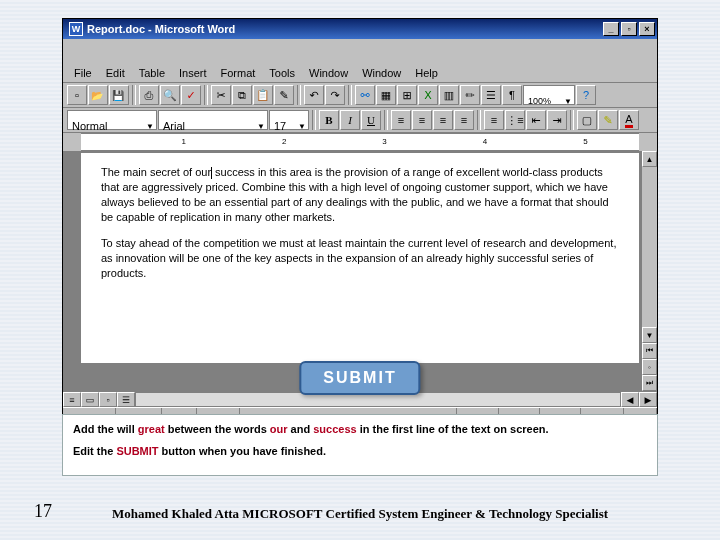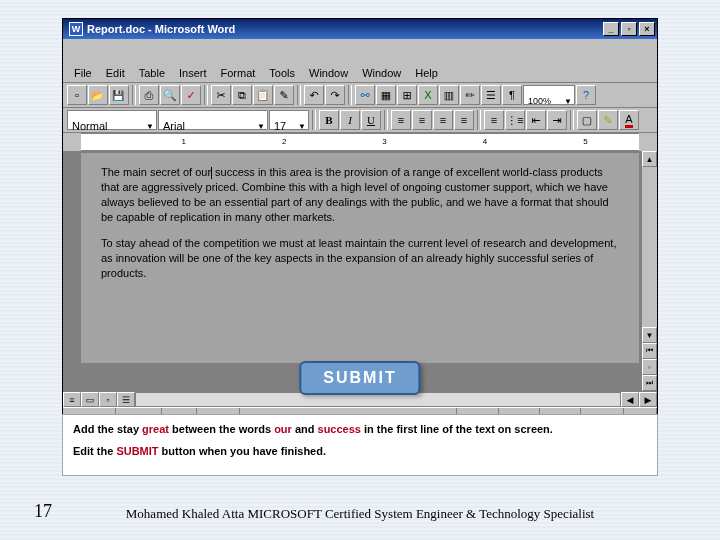--- a/index.html
+++ b/index.html
@@ -20,42 +20,42 @@
 .tbtn.raise { border-top-color: #fff; border-left-color: #fff; border-right-color: #808080; border-bottom-color: #808080; }
 .tsep { width: 4px; height: 20px; border-left: 1px solid #808080; border-right: 1px solid #fff; margin: 0 2px; }
 .tsel { height: 20px; background: #fff; border: 1px solid #808080; display: flex; align-items: center; font-size: 11px; padding: 12px 2px 0 4px; }
 .tsel .dd { margin-left: auto; font-size: 8px; padding-left: 4px; }
 
 .ruler { height: 18px; background: #fff; border-top: 1px solid #808080; border-bottom: 1px solid #808080; font-size: 8px; position: relative; margin: 0 18px; }
 .ruler .mk { position: absolute; top: 3px; color: #000; }
 
 .docwrap { background: #808080; padding: 0; display: flex; }
 .docscroll { flex: 1; }
-.docpage { background: #a3a3a3; margin: 2px 2px 18px 18px; min-height: 210px; padding: 12px 20px 60px 20px; font-family: Arial, sans-serif; font-size: 11px; color: #000; line-height: 1.35; position: relative; }
+.docpage { background: #ffffff; margin: 2px 2px 18px 18px; min-height: 210px; padding: 12px 20px 60px 20px; font-family: Arial, sans-serif; font-size: 11px; color: #000; line-height: 1.35; position: relative; }
 .vscroll { width: 16px; background: #c0c0c0; border-left: 1px solid #808080; }
 .vscroll .arr { height: 16px; border: 1px solid #808080; border-top-color: #fff; border-left-color: #fff; display: flex; align-items: center; justify-content: center; font-size: 8px; }
 .docpage p { margin-bottom: 12px; }
 .cursor { border-left: 1px solid #000; display: inline-block; height: 12px; vertical-align: middle; }
 
 .hscrollrow { display: flex; height: 16px; background: #c0c0c0; border-top: 1px solid #808080; }
 .viewbtn { width: 18px; border: 1px solid #808080; border-top-color: #fff; border-left-color: #fff; display: flex; align-items: center; justify-content: center; font-size: 9px; }
 .hscroll { flex: 1; background: #dcdcdc; border: 1px solid #808080; }
 
 .statusbar { height: 28px; background: #c0c0c0; border-top: 1px solid #fff; display: flex; align-items: center; font-size: 10px; gap: 0; }
 .statusbar .cell { padding: 0 10px; border-right: 1px solid #808080; height: 100%; display: flex; align-items: center; }
 .statusbar .ghost { color: #808080; text-align: right; }
 
 .submit { position: absolute; left: 50%; transform: translateX(-50%); bottom: -4px; z-index: 5; }
 .submit button { background: #6f9dce; border: 2px solid #2f5b91; border-radius: 6px; color: #fff; font-weight: bold; font-size: 16px; letter-spacing: 2px; padding: 6px 22px; font-family: Arial; box-shadow: 2px 2px 4px rgba(0,0,0,.3); }
 
 .instr { position: absolute; top: 414px; left: 62px; width: 596px; background: #fff; border: 1px solid #9aa; padding: 8px 10px; font-family: Verdana, Arial; font-size: 11px; }
 .instr .hl { color: #b00020; font-weight: bold; }
 .instr p { margin-bottom: 10px; }
 
-.footer { position: absolute; bottom: 18px; left: 0; width: 100%; text-align: center; font-family: "Times New Roman", serif; font-size: 13px; color: #000; }
+.footer { position: absolute; bottom: 18px; left: 0; width: 100%; text-align: center; font-family: "Times New Roman", serif; font-size: 13px; color: #000; font-weight: bold; }
 .pagenum { position: absolute; bottom: 18px; left: 34px; font-family: "Times New Roman", serif; font-size: 18px; }
 
 .ico-new::before { content: "▫"; }
 .ico-open::before { content: "📂"; font-size: 10px; }
 .ico-save::before { content: "💾"; font-size: 10px; }
 .ico-print::before { content: "⎙"; }
 .ico-copy::before { content: "⧉"; }
 .ico-b { font-weight: bold; font-family: "Times New Roman"; }
 .ico-i { font-style: italic; font-family: "Times New Roman"; }
 .ico-u { text-decoration: underline; font-family: "Times New Roman"; }
@@ -210,21 +210,21 @@
       <div class="cell ghost">TRK</div>
       <div class="cell ghost">EXT</div>
       <div class="cell ghost">OVR</div>
       <div class="cell">📖</div>
     </div>
 
   </div>
 
   <div class="instr">
     <p>
-      <b><span>Add the stay </span></b><span class="hl">great</span><b><span> between the words </span></b><span class="hl">our</span><b><span> and </span></b><span class="hl">success</span><b><span> in the first line of the text on screen.</span></b>
+      <b><span>Add the will </span></b><span class="hl">great</span><b><span> between the words </span></b><span class="hl">our</span><b><span> and </span></b><span class="hl">success</span><b><span> in the first line of the text on screen.</span></b>
     </p>
     <p>
       <b><span>Edit the </span></b><span class="hl">SUBMIT</span><b><span> button when you have finished.</span></b>
     </p>
   </div>
 
   <div class="pagenum">17</div>
   <div class="footer">Mohamed Khaled Atta MICROSOFT Certified System Engineer &amp; Technology Specialist</div>
 </div>
 

